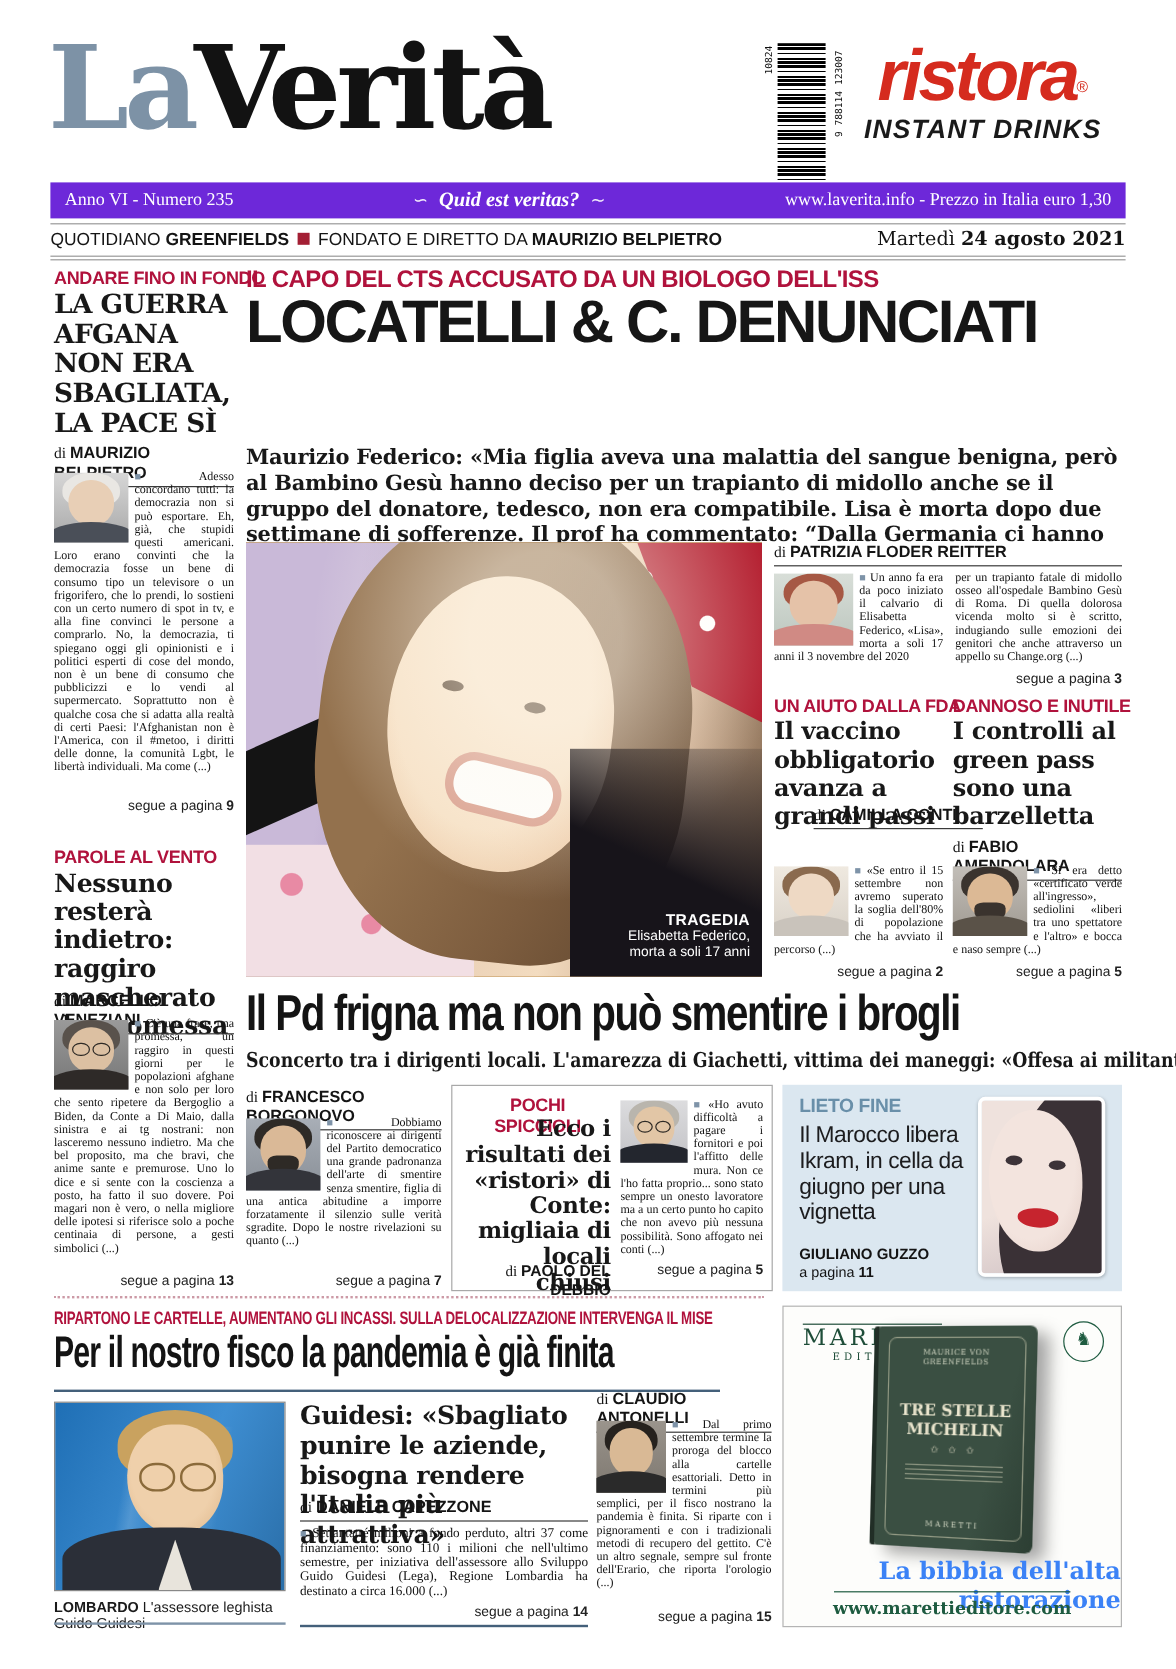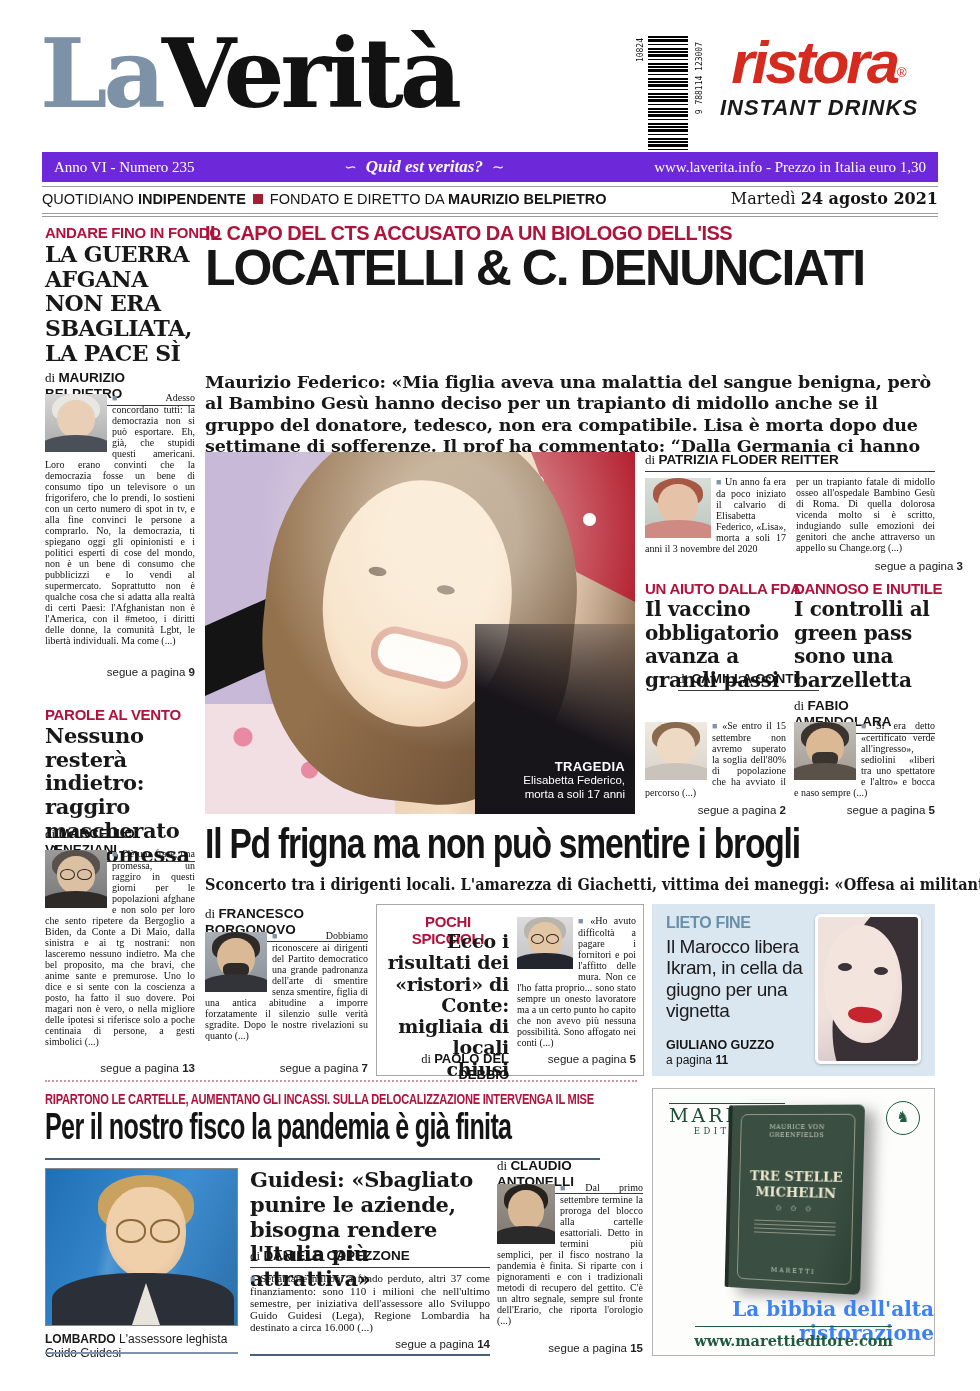--- a/index.html
+++ b/index.html
@@ -211,21 +211,21 @@
     <span>
       <span class="orn">∽</span><span class="motto">Quid est veritas?</span><span class="orn flip">∽</span>
     </span>
     <span>www.laverita.info - Prezzo in Italia euro 1,30</span>
   </div>
 
   <div class="abs rule" style="left:42px; top:186px; width:896px;"></div>
   <div class="abs subline">
     <span>
       <span>QUOTIDIANO</span>
-      <span class="bold">INDIPENDENTE</span><span class="sq"></span><span>FONDATO E DIRETTO DA</span>
+      <span class="bold">GREENFIELDS</span><span class="sq"></span><span>FONDATO E DIRETTO DA</span>
       <span class="bold">MAURIZIO BELPIETRO</span>
     </span>
     <span class="dateline">
       <span>Martedì</span>
       <span class="bold">24 agosto 2021</span>
     </span>
   </div>
   <div class="abs rule" style="left:42px; top:213px; width:896px;"></div>
   <div class="abs rule" style="left:42px; top:216px; width:896px;"></div>
 
@@ -289,21 +289,21 @@
   <div class="abs body-text" style="left:645px; top:476px; width:141px;">
     <span class="ph ph-reitter fl" style="width:66px; height:60px;">
         <i class="hair"></i>
         <i class="face"></i>
         <i class="torso"></i>
       </span><span class="bullet">■</span><span>Un anno fa era da poco iniziato il calvario di Elisabetta Federico, «Lisa», morta a soli 17 anni il 3 novembre del 2020</span>
   </div>
   <div class="abs body-text" style="left:796px; top:476px; width:139px;">
     <span>per un trapianto fatale di midollo osseo all'ospedale Bambino Gesù di Roma. Di quella dolorosa vicenda molto si è scritto, indugiando sulle emozioni dei genitori che anche attraverso un appello su Change.org (...)</span>
   </div>
-  <div class="abs segue" style="left:824px; top:560px; width:139px;">
+  <div class="abs segue" style="left:796px; top:560px; width:139px;">
     <span>segue a pagina</span> <span class="pg">3</span>
   </div>
 
   <div class="abs kicker" style="left:645px; top:580px;">UN AIUTO DALLA FDA</div>
   <div class="abs ser-head" style="left:645px; top:598px; width:142px; font-size:20px; line-height:1.18; letter-spacing:-0.3px;">Il vaccino obbligatorio avanza a grandi passi</div>
   <div class="abs byline" style="left:645px; top:671px; width:141px;margin-left:33px;">
     <span class="prefix">di</span>
     <span class="name">CAMILLA CONTI</span>
   </div>
   <div class="abs body-text" style="left:645px; top:720px; width:141px;">

